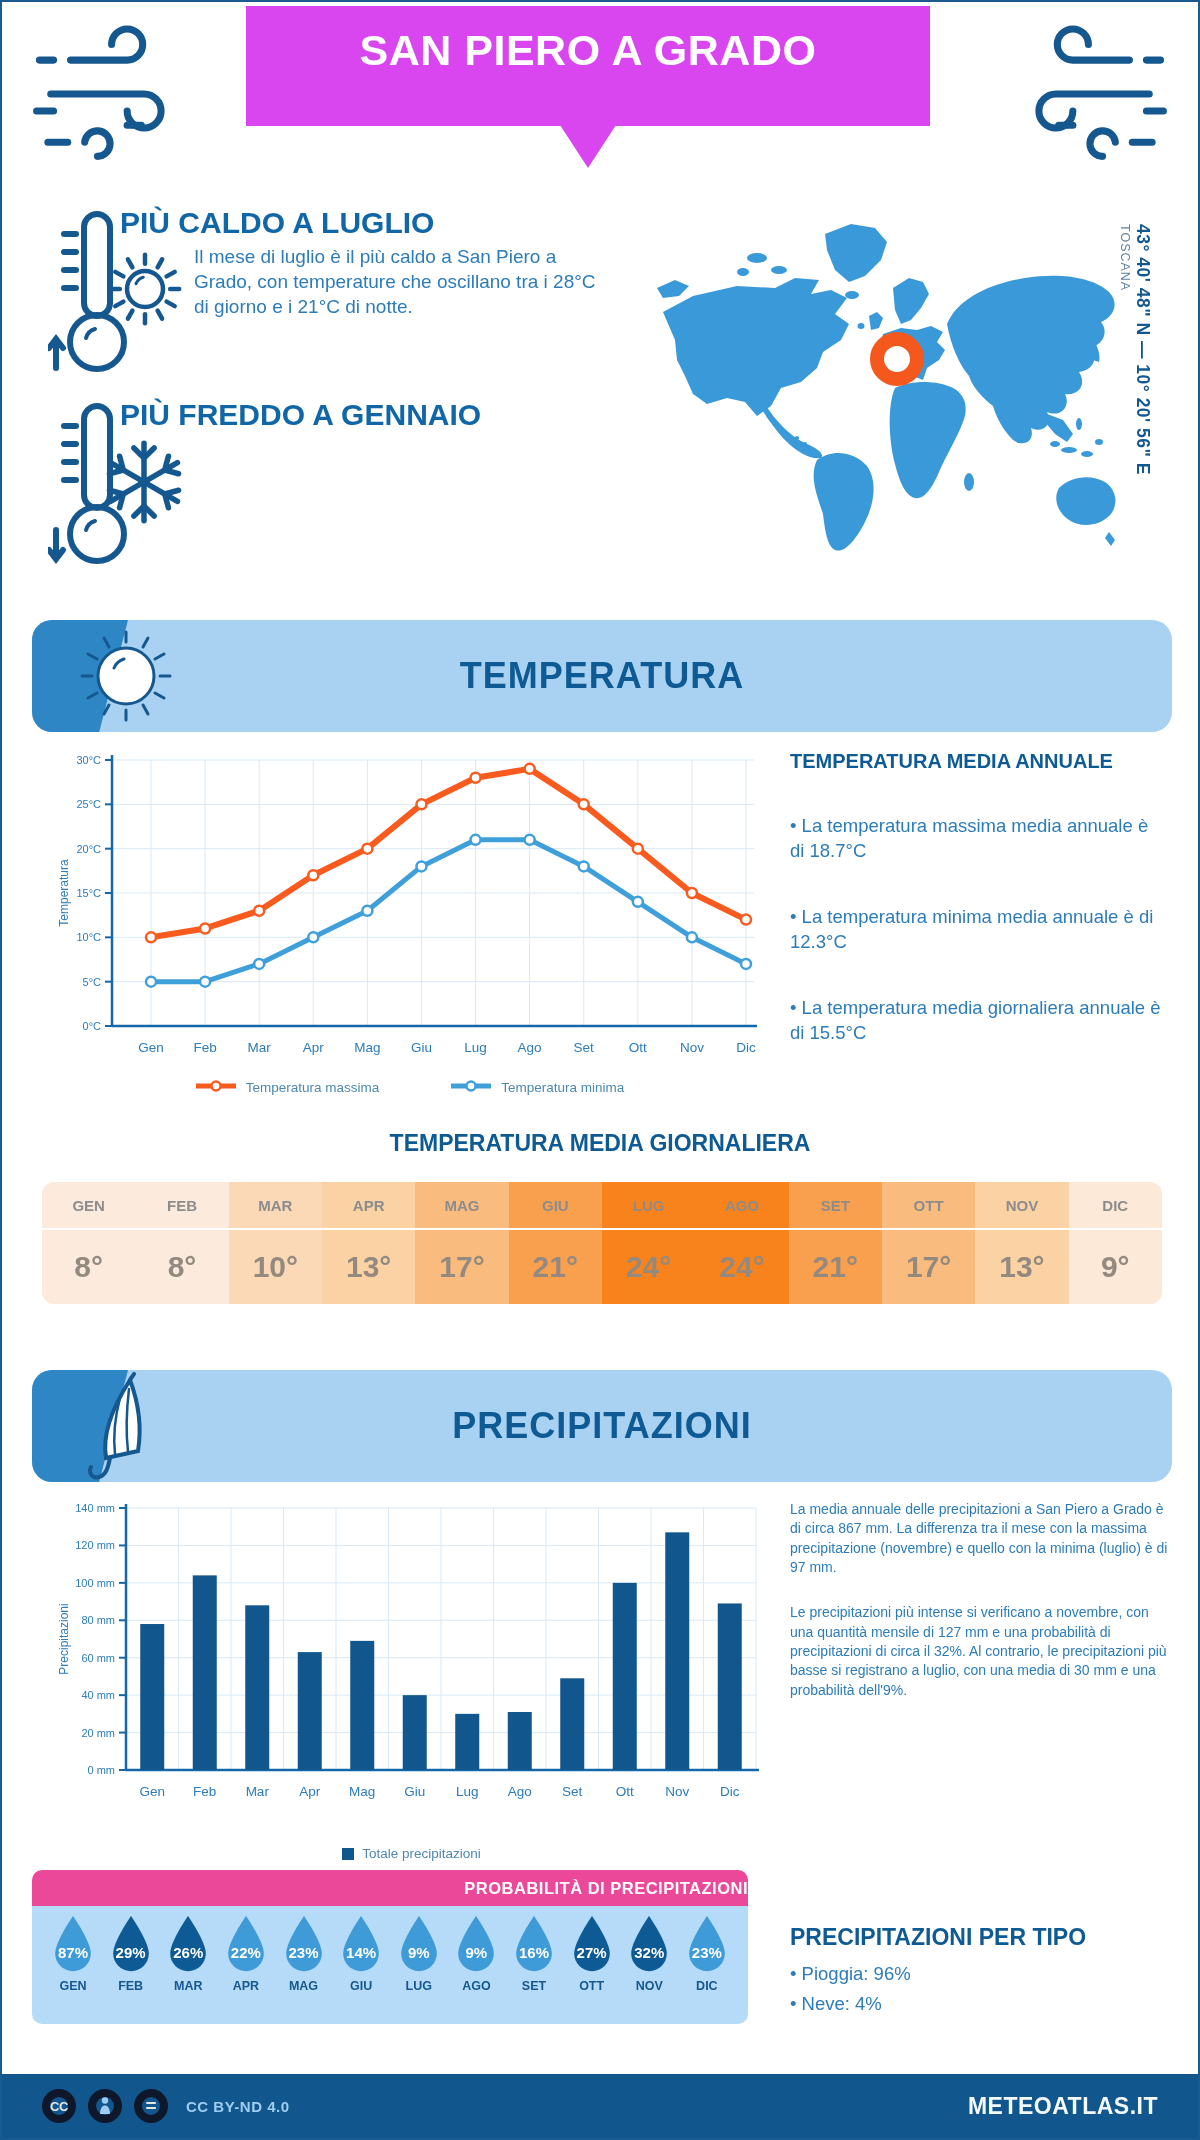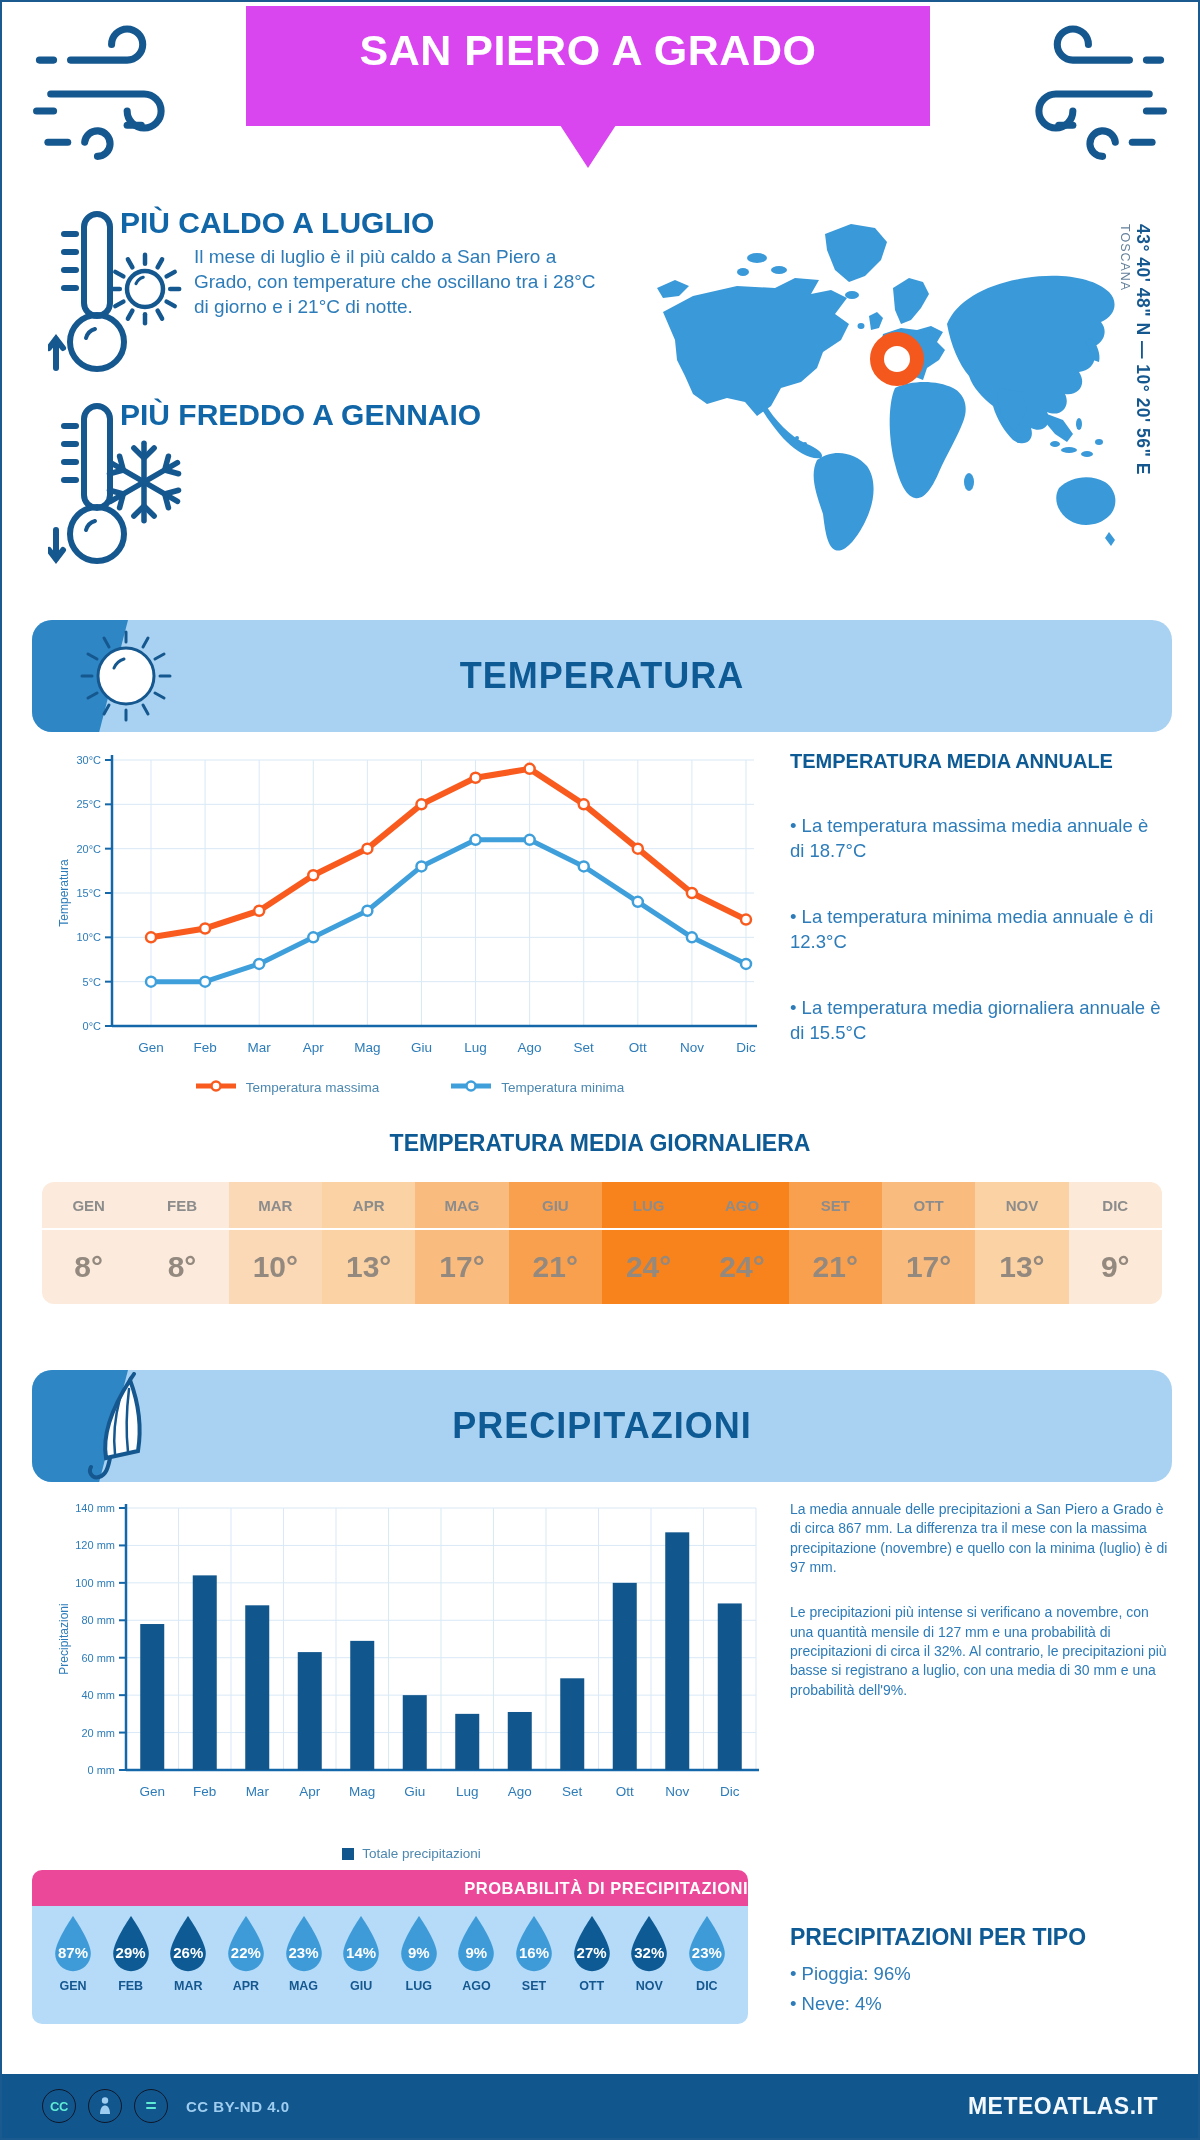--- a/index.html
+++ b/index.html
@@ -65,22 +65,22 @@
   .prob-h{height:36px;line-height:36px;background:#ec4899;color:#fff;text-align:right;
     font-size:16.5px;font-weight:700;letter-spacing:.5px;border-radius:10px 10px 0 0;}
   .prob-body{background:#b5dbf8;border-radius:0 0 10px 10px;height:118px;display:flex;
     justify-content:space-between;padding:8px 14px 0 14px;}
   .drop-col{width:54px;text-align:center;position:relative;}
   .drop-col .pct{position:absolute;left:0;right:0;top:30px;color:#fff;font-size:15px;font-weight:700;}
   .drop-col .mon{margin-top:1px;font-size:12.5px;font-weight:700;color:#15578f;}
   
   .footer{position:absolute;left:0;right:0;bottom:0;height:64px;background:#11568c;display:flex;
     align-items:center;padding:0 40px;}
-  .cc-circ{width:34px;height:34px;border:1px solid #0f172a;border-radius:50%;display:flex;
-    align-items:center;justify-content:center;color:#5eead4;font-weight:700;margin-right:12px;}
+  .cc-circ{width:34px;height:34px;border:8px solid #0f172a;border-radius:50%;display:flex;
+    align-items:center;justify-content:center;color:#e5e5e5;font-weight:700;margin-right:12px;}
   .cc-circ.cc-txt{font-size:13px;letter-spacing:-0.5px;}
   .cc-circ.eq{font-size:19px;}
   .lic{color:#9fcdf0;font-size:15px;font-weight:700;letter-spacing:.5px;margin-left:6px;}
   .site{margin-left:auto;color:#f4f9ff;font-size:23px;font-weight:700;letter-spacing:.5px;}
 </style>
 </head>
 <body>
 
 <div class="page">
 

